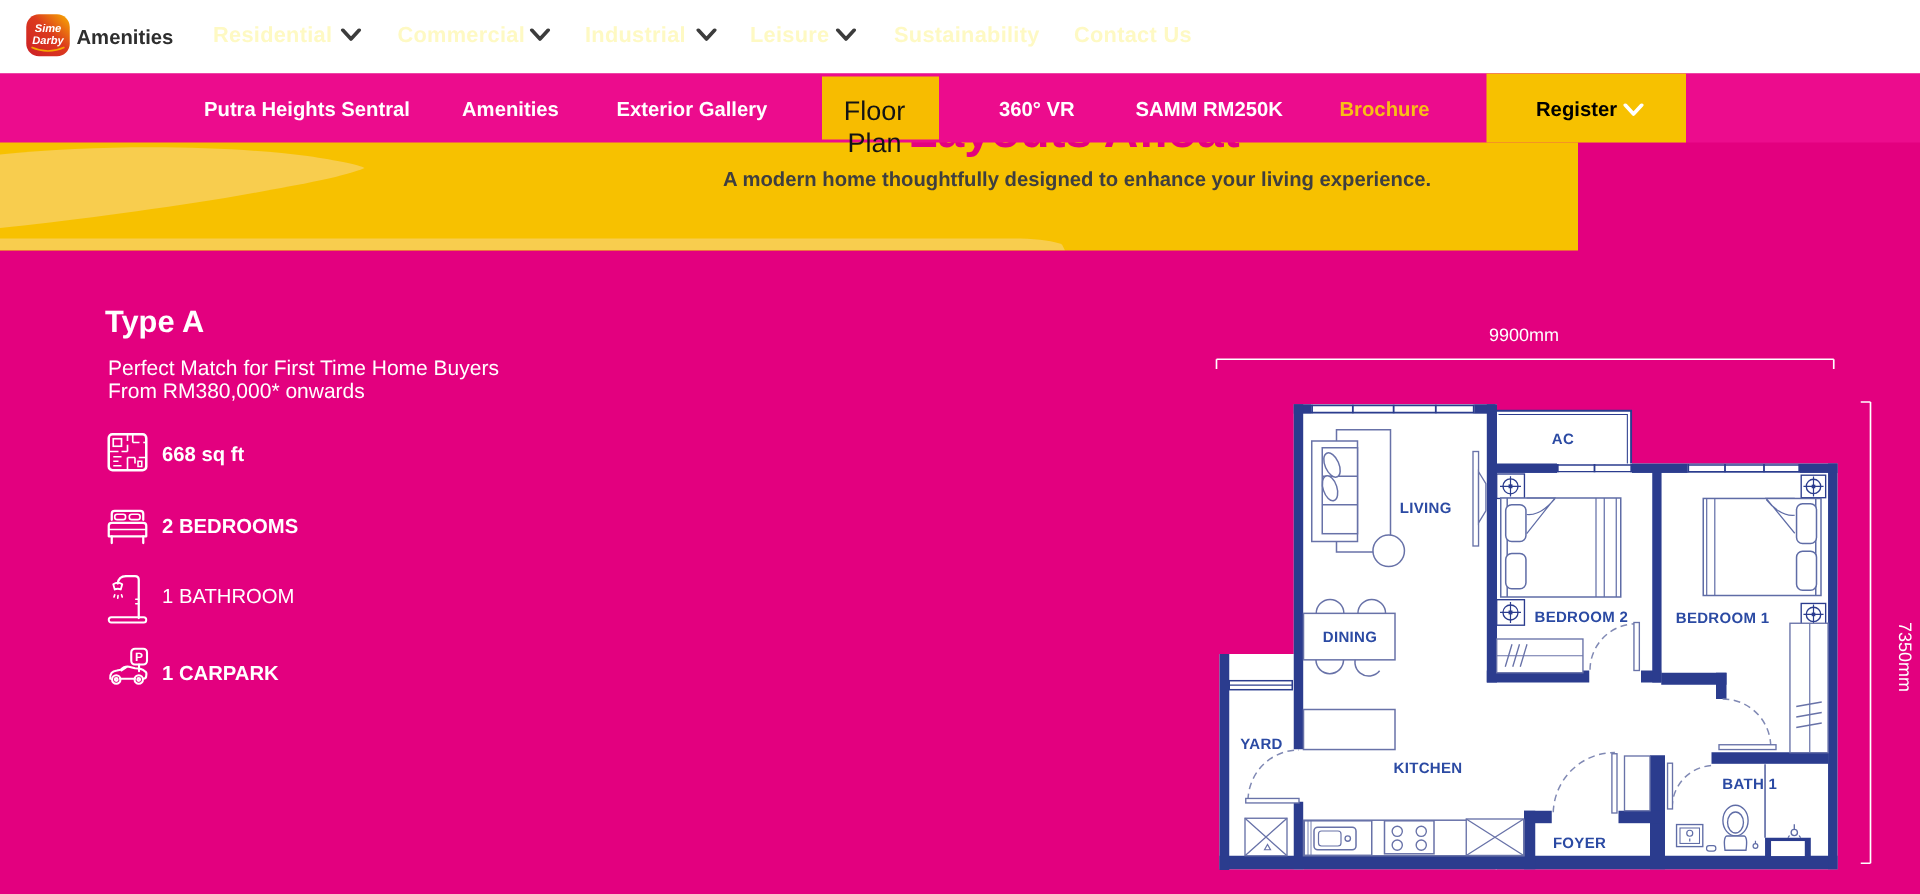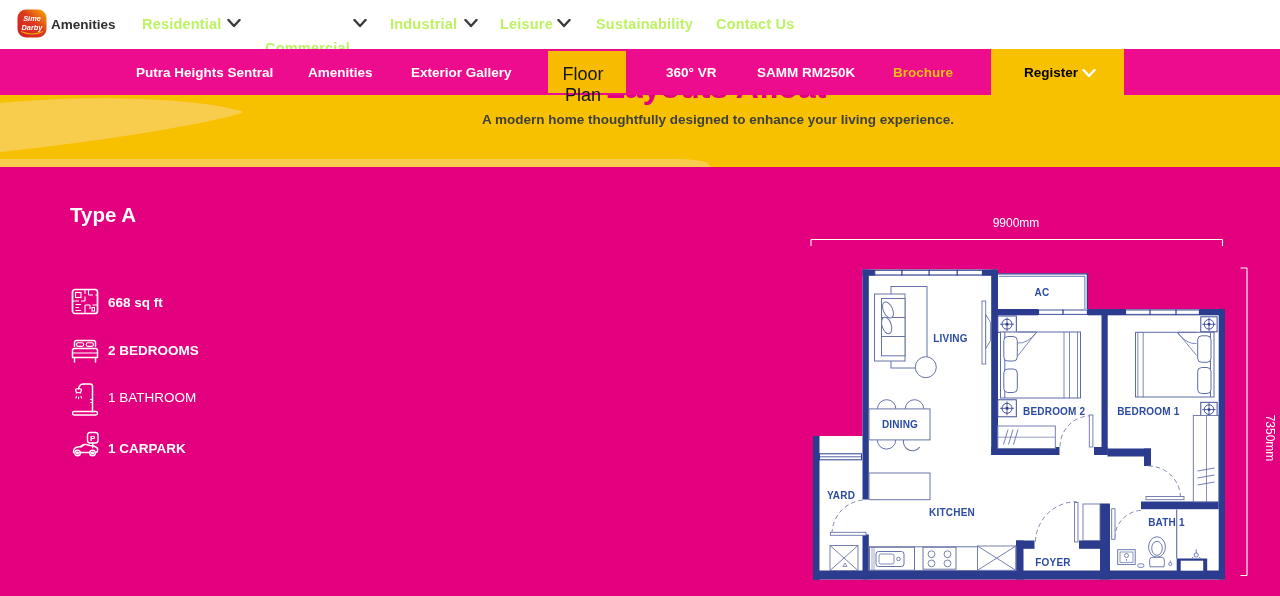--- a/index.html
+++ b/index.html
@@ -3,21 +3,21 @@
 <meta charset="utf-8">
 <style>
   html,body{margin:0;padding:0;}
   body{width:1280px;height:596px;overflow:hidden;position:relative;
        font-family:"Liberation Sans",sans-serif;background:#E3007F;}
   .abs{position:absolute;}
 </style>
 </head>
 <body>
 
-<div class="abs" style="left:0;top:94px;width:1280px;height:73px;background:#F7C100;overflow:hidden;">
+<div class="abs" style="left:0;top:94px;width:1052px;height:73px;background:#F7C100;overflow:hidden;">
 
   <svg class="abs" style="left:0;top:0;" width="1280" height="73" viewBox="0 0 1280 73">
     <path d="M0,9 C70,2 150,3 205,10 C225,13 240,16 243,18 C230,24 190,31 150,38 C100,46 40,54 0,58 Z" fill="#F8CD4E"></path>
     <path d="M0,65 L680,65 Q700,65.5 708,69 L710,73 L0,73 Z" fill="#F8CD4E"></path>
   </svg>
 
   <div class="abs" style="left:76px;top:-25px;width:1280px;text-align:center;font-weight:bold;font-size:32px;color:#E3007F;">Layouts Afloat</div>
 
   <div class="abs" style="left:78px;top:18px;width:1280px;text-align:center;font-weight:bold;font-size:13.5px;color:#3F3F3F;">A modern home thoughtfully designed to enhance your living experience.</div>
 </div>
@@ -34,28 +34,28 @@
       </defs>
     <rect x="0.5" y="0.5" width="29" height="28" rx="8.5" fill="url(#sd)"></rect>
     <text x="15" y="12" text-anchor="middle" font-size="7.4" font-weight="bold" font-style="italic" fill="#ffffff">Sime</text>
     <text x="15" y="20.5" text-anchor="middle" font-size="7.4" font-weight="bold" font-style="italic" fill="#ffffff">Darby</text>
     <path d="M4,22.5 Q15,27.5 26,22.5" stroke="#F7A800" stroke-width="1.1" fill="none"></path>
   </svg>
 
   <div class="abs" style="left:51px;top:17px;font-size:13.5px;font-weight:bold;color:#2e2e2e;">Amenities</div>
 </div>
 
-<div class="abs" style="left:0;top:0;width:1280px;height:49px;font-size:14.5px;font-weight:bold;color:#bef264;letter-spacing:0.2px;">
+<div class="abs" style="left:0;top:0;width:1280px;height:49px;font-size:14.5px;font-weight:bold;color:#fef9c3;letter-spacing:0.2px;">
 
   <span class="abs" style="left:142px;top:16px;">Residential</span>
   <svg class="abs" style="left:227px;top:19px;" width="14" height="9" viewBox="0 0 14 9">
       <path d="M1.5,1 L7,7 L12.5,1" fill="none" stroke="#3C3C3C" stroke-width="2.4" stroke-linecap="round" stroke-linejoin="round"></path>
     </svg>
 
-  <span class="abs" style="left:265px;top:16px;margin-top:24px;">Commercial</span>
+  <span class="abs" style="left:265px;top:16px;">Commercial</span>
   <svg class="abs" style="left:353px;top:19px;" width="14" height="9" viewBox="0 0 14 9">
       <path d="M1.5,1 L7,7 L12.5,1" fill="none" stroke="#3C3C3C" stroke-width="2.4" stroke-linecap="round" stroke-linejoin="round"></path>
     </svg>
 
   <span class="abs" style="left:390px;top:16px;">Industrial</span>
   <svg class="abs" style="left:464px;top:19px;" width="14" height="9" viewBox="0 0 14 9">
       <path d="M1.5,1 L7,7 L12.5,1" fill="none" stroke="#3C3C3C" stroke-width="2.4" stroke-linecap="round" stroke-linejoin="round"></path>
     </svg>
 
   <span class="abs" style="left:500px;top:16px;">Leisure</span>
@@ -94,20 +94,21 @@
     <svg class="abs" style="left:1081.5px;top:19.5px;" width="14" height="9" viewBox="0 0 14 9">
         <path d="M1.5,1 L7,7 L12.5,1" fill="none" stroke="#ffffff" stroke-width="2.4" stroke-linecap="round" stroke-linejoin="round"></path>
       </svg>
   </div>
 </div>
 
 <div class="abs" style="left:0;top:167px;width:800px;height:429px;color:#ffffff;">
 
   <div class="abs" style="left:70px;top:36px;font-size:20.5px;font-weight:bold;">Type A</div>
 
+  <div class="abs" style="left:72px;top:71px;font-size:14px;line-height:15.4px;">Perfect Match for First Time Home Buyers<br>From RM380,000* onwards</div>
 
   <svg class="abs" style="left:71px;top:121px;" width="28" height="27" viewBox="0 0 28 27">
     <g fill="none" stroke="#ffffff">
       <rect x="1.5" y="1.5" width="25" height="24" rx="2.5" stroke-width="1.7"></rect>
       <path d="M1.5,13 L8,13 M10,13 L14,13 M14,1.5 L14,6 M14,8.5 L14,13" stroke-width="1.1"></path>
       <rect x="4.5" y="4.5" width="5.5" height="5" stroke-width="1.1"></rect>
       <path d="M17.5,1.5 L17.5,7 M17.5,7 L22,7 M24.5,7 L26.5,7 M4.5,16.5 L10,16.5 M4.5,19.5 L8,19.5 M4.5,22.5 L10,22.5" stroke-width="1.1"></path>
       <path d="M14,17 L14,25.5 M14,17 L19,17 M19,17 L19,21 M21.5,17 L26.5,17" stroke-width="1.1"></path>
       <rect x="21" y="19.5" width="2.5" height="3.5" stroke-width="1"></rect>
     </g>

